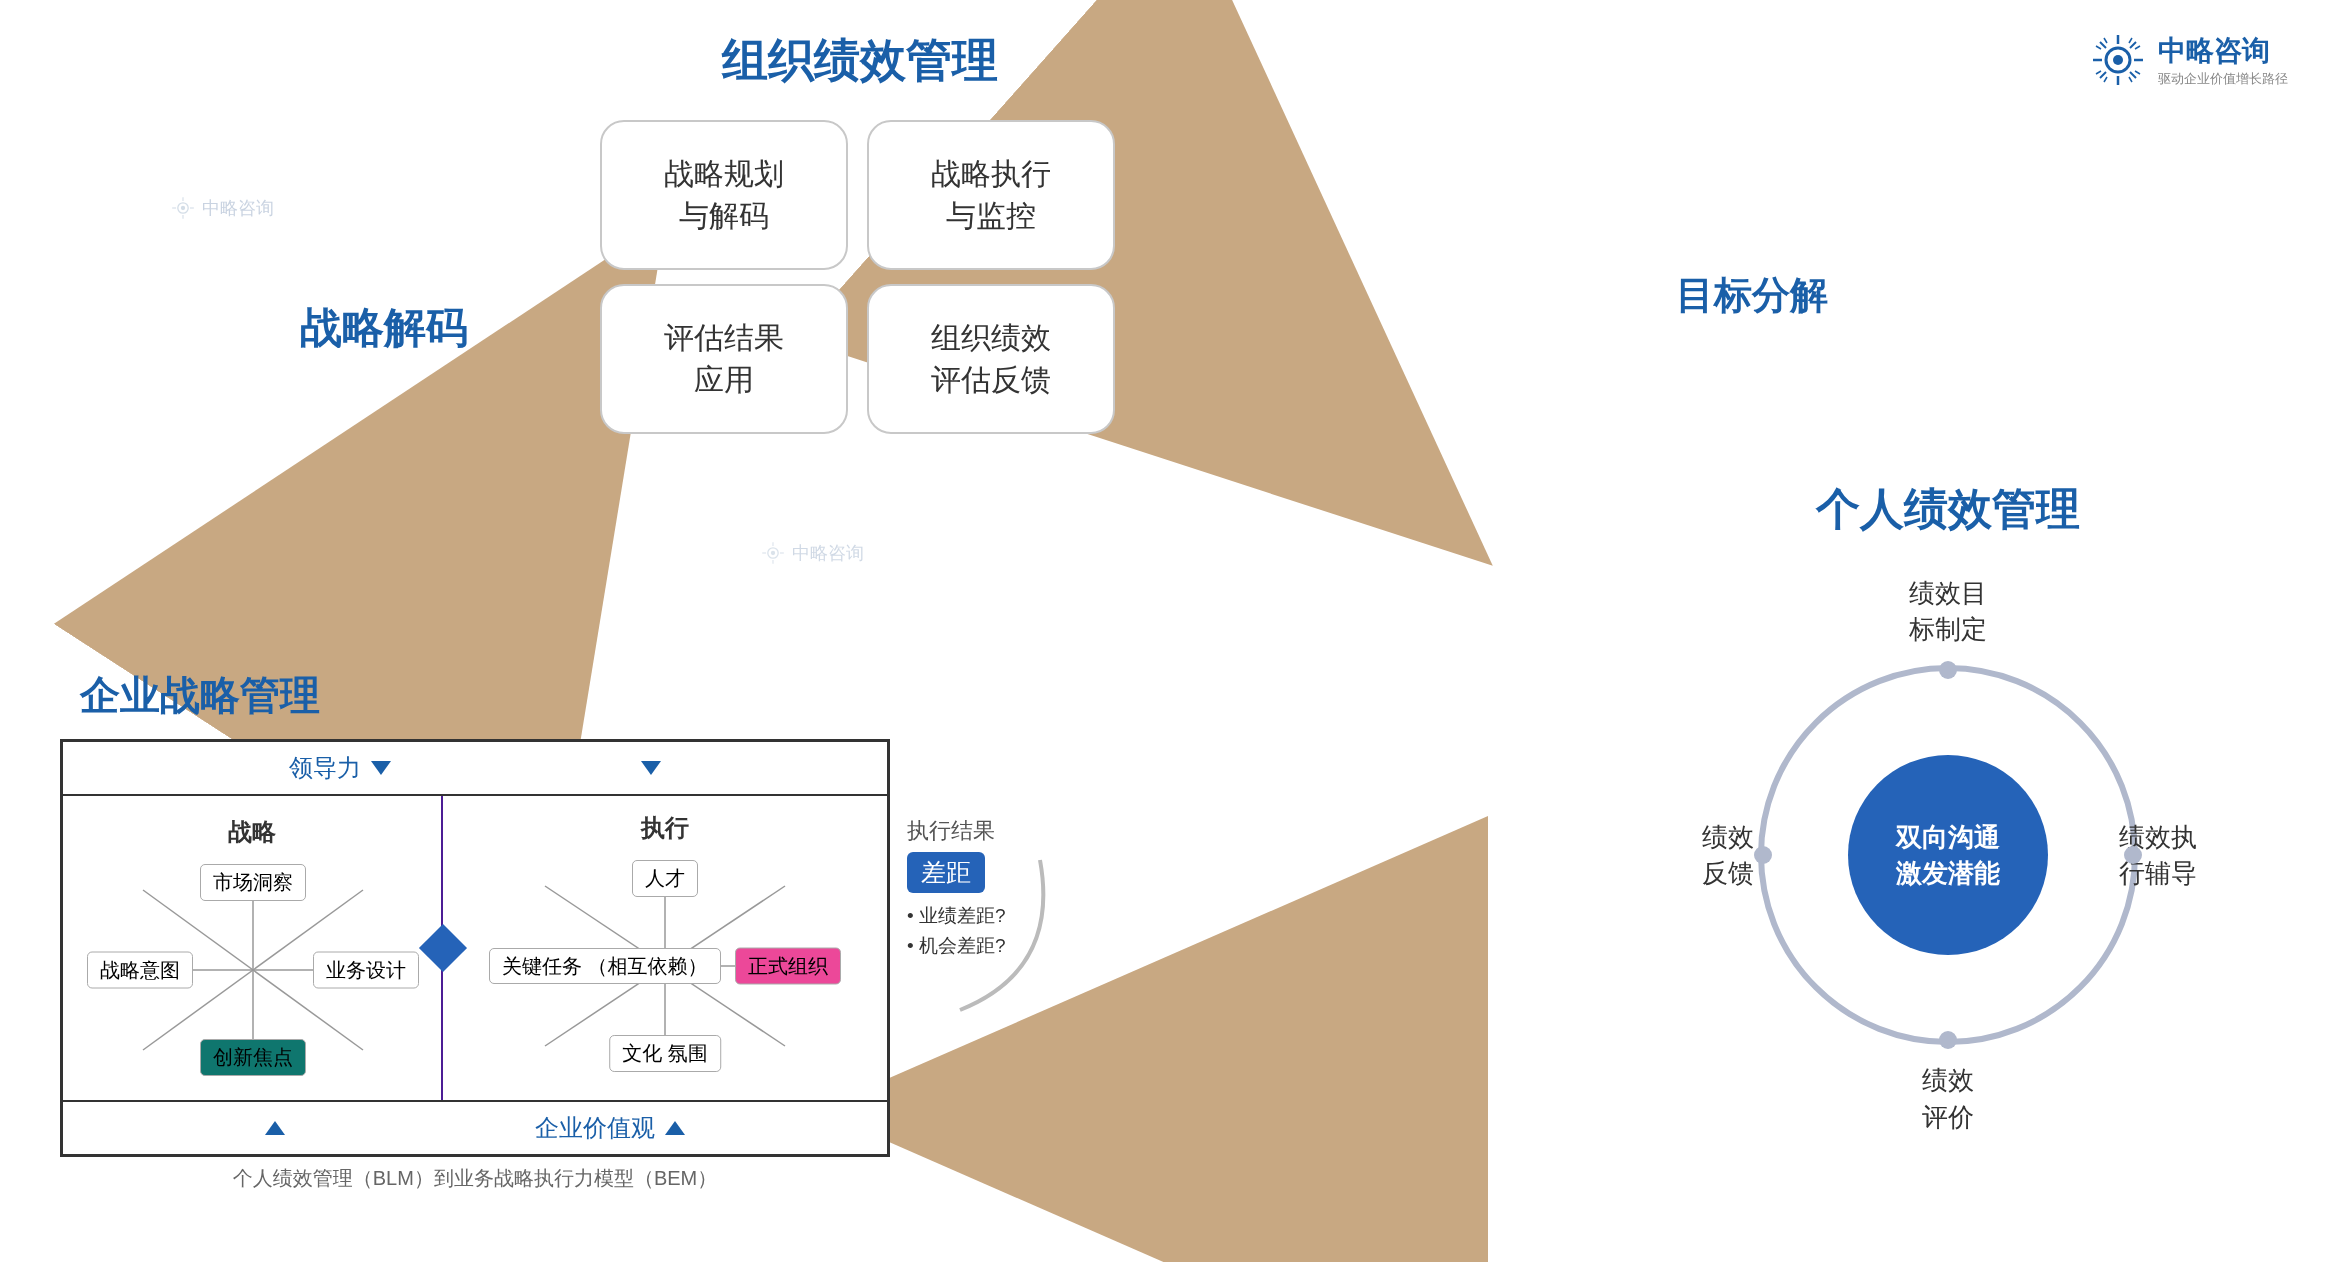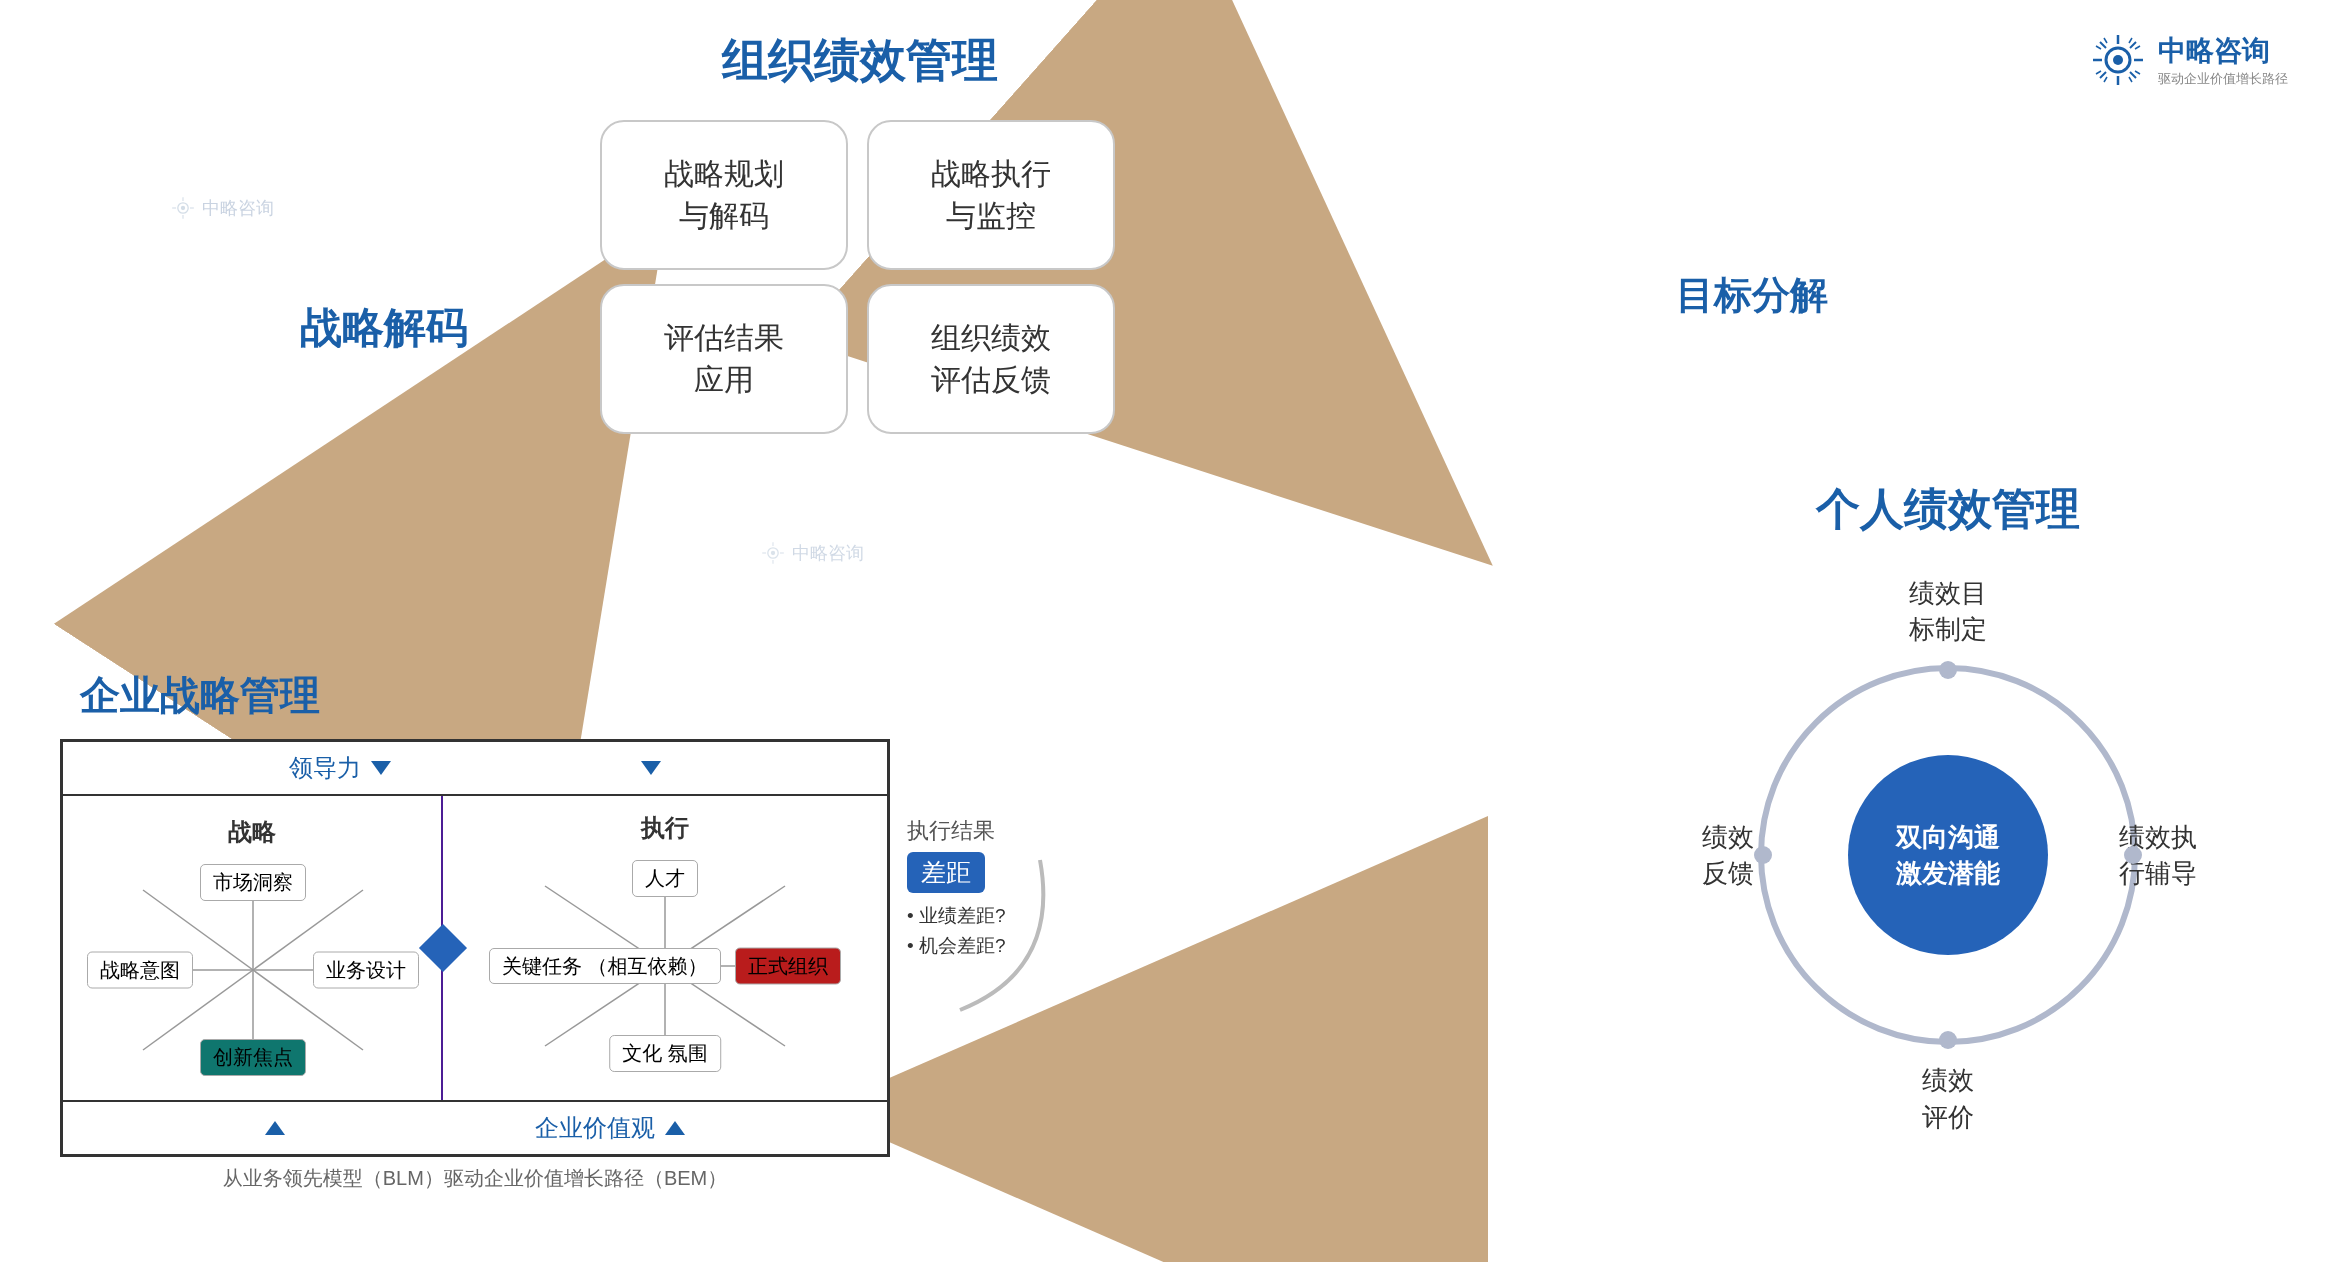--- a/index.html
+++ b/index.html
@@ -465,21 +465,21 @@
 
         <div style="position:relative; width:360px; height:220px; margin: 0 auto;">
           <svg width="360" height="220" style="position:absolute;top:0;left:0;" xmlns="http://www.w3.org/2000/svg">
             <line x1="180" y1="20" x2="180" y2="200" stroke="#999" stroke-width="1.5"></line>
             <line x1="20" y1="110" x2="340" y2="110" stroke="#999" stroke-width="1.5"></line>
             <line x1="60" y1="30" x2="300" y2="190" stroke="#999" stroke-width="1.5"></line>
             <line x1="300" y1="30" x2="60" y2="190" stroke="#999" stroke-width="1.5"></line>
           </svg>
 
           <div style="position:absolute; top:4px; left:50%; transform:translateX(-50%); background:#fff; border:1.5px solid #aaa; border-radius:5px; padding:4px 12px; font-size:20px; white-space:nowrap;">人才</div>
-          <div style="position:absolute; top:50%; right:4px; transform:translateY(-50%); background:#b91c1c; border:1.5px solid #aaa; border-radius:5px; padding:4px 12px; font-size:20px; white-space:nowrap;">正式组织</div>
+          <div style="position:absolute; top:50%; right:4px; transform:translateY(-50%); background:#ec4899; border:1.5px solid #aaa; border-radius:5px; padding:4px 12px; font-size:20px; white-space:nowrap;">正式组织</div>
           <div style="position:absolute; bottom:4px; left:50%; transform:translateX(-50%); background:#fff; border:1.5px solid #aaa; border-radius:5px; padding:4px 12px; font-size:20px; white-space:nowrap;">文化 氛围</div>
           <div style="position:absolute; top:50%; left:4px; transform:translateY(-50%); background:#fff; border:1.5px solid #aaa; border-radius:5px; padding:4px 12px; font-size:20px; white-space:nowrap; text-align:center; line-height:1.3;">关键任务
 （相互依赖）</div>
         </div>
 
         <div class="exec-result-box">
           <div class="exec-result-title">执行结果</div>
           <div class="gap-badge">差距</div>
           <div class="exec-result-items" style="white-space:pre-line;">• 业绩差距?
 • 机会差距?</div>
@@ -487,14 +487,14 @@
       </div>
     </div>
 
     <div class="blm-bottom-bar">
       <div class="arrow-up-blue" style="margin-right:240px;"></div>
       <span>企业价值观</span>
       <div class="arrow-up-blue" style="margin-left:0px;"></div>
     </div>
   </div>
 
-  <div class="blm-caption">从业务领先模型（BLM）驱动企业价值增长路径（BEM）</div>
+  <div class="blm-caption">个人绩效管理（BLM）到业务战略执行力模型（BEM）</div>
 </div>
 
 </body></html>

